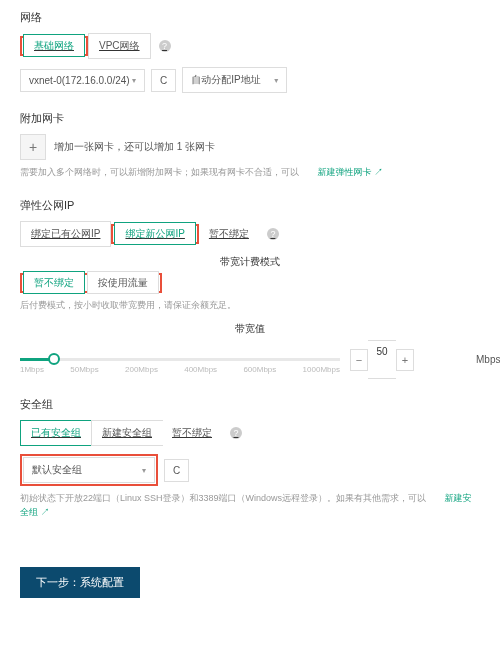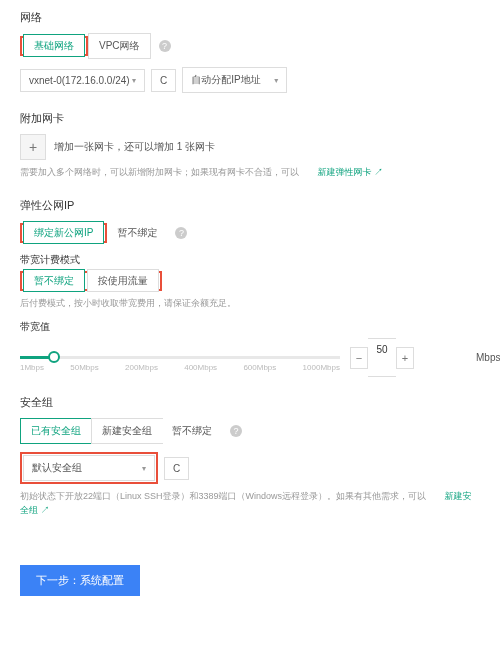--- a/index.html
+++ b/index.html
@@ -1,45 +1,45 @@
 <!DOCTYPE html>
 <html><head>
   <meta charset="utf-8">
   <style>
     * { margin: 0; padding: 0; box-sizing: border-box; }
     body { font-family: "Microsoft YaHei", "PingFang SC", sans-serif; background: #fff; width: 500px; height: 665px; padding: 10px 20px; font-size: 10px; color: #333; }
     .section { margin-bottom: 18px; }
     .section-title { font-size: 11px; color: #333; margin-bottom: 8px; font-weight: 500; }
-    .tab-row { display: flex; align-items: center; gap: 0; margin-bottom: 8px; }
+    .tab-row { display: flex; align-items: center; gap: 0; margin-bottom: 8px; text-decoration: underline; }
     .tab { padding: 5px 10px; border: 1px solid #ddd; background: #fff; cursor: pointer; font-size: 10px; color: #555; }
     .tab.active { border-color: #0fa37f; color: #0fa37f; }
     .tab + .tab { margin-left: -1px; }
     .highlight-box { border: 2px solid #e94f3a; padding: 1px; display: inline-block; }
     .help-icon { display: inline-block; width: 12px; height: 12px; border-radius: 50%; background: #ccc; color: #fff; text-align: center; line-height: 12px; font-size: 9px; margin-left: 8px; cursor: pointer; }
     .select-row { display: flex; align-items: center; gap: 6px; }
     .select { border: 1px solid #ddd; padding: 5px 8px; background: #fff; display: flex; align-items: center; justify-content: space-between; font-size: 10px; color: #555; min-width: 100px; }
     .select .caret { font-size: 8px; color: #999; }
     .refresh-btn { border: 1px solid #ddd; padding: 5px 8px; background: #fff; cursor: pointer; font-size: 10px; color: #555; }
     .add-card-row { display: flex; align-items: center; gap: 8px; }
     .add-btn { width: 26px; height: 26px; border: 1px solid #ddd; background: #f5f5f5; font-size: 14px; color: #777; display: flex; align-items: center; justify-content: center; cursor: pointer; }
     .note { font-size: 9px; color: #999; margin-top: 6px; line-height: 1.5; }
     .link { color: #0fa37f; cursor: pointer; margin-left: 16px; }
     .external-icon { font-size: 9px; }
-    .billing-label { font-size: 10px; color: #333; margin-bottom: 4px; }
+    .billing-label { font-size: 10px; color: #333; margin-bottom: 4px; text-align: center; }
     .slider-wrap { position: relative; margin-top: 12px; }
     .slider-track { height: 3px; background: #e8e8e8; position: relative; width: 320px; margin-bottom: 4px; }
     .slider-fill { position: absolute; top: 0; left: 0; height: 3px; background: #0fa37f; width: 33px; }
     .slider-handle { position: absolute; top: -5px; left: 28px; width: 12px; height: 12px; border-radius: 50%; background: #fff; border: 2px solid #0fa37f; cursor: pointer; }
     .slider-ticks { display: flex; justify-content: space-between; width: 320px; font-size: 8px; color: #bbb; }
     .slider-row { display: flex; align-items: center; gap: 10px; }
     .stepper { display: flex; align-items: center; }
     .stepper-btn { width: 18px; height: 22px; border: 1px solid #ddd; background: #fff; cursor: pointer; display: flex; align-items: center; justify-content: center; font-size: 11px; color: #777; }
     .stepper-val { width: 28px; height: 39px; border-top: 1px solid #ddd; border-bottom: 1px solid #ddd; text-align: center; line-height: 22px; font-size: 10px; }
     .unit { font-size: 10px; color: #555; margin-left: 4px; padding-left: 48px; }
-    .next-btn { background: #3b82f6; color: #fff; border: none; padding: 8px 16px; font-size: 11px; cursor: pointer; margin-top: 30px; }
+    .next-btn { background: #0c4a6e; color: #fff; border: none; padding: 8px 16px; font-size: 11px; cursor: pointer; margin-top: 30px; }
     .sg-select-wrap { display: inline-block; }
   </style>
 </head>
 <body>
 
 
 
 
 <div class="section">
   <div class="section-title">网络</div>
@@ -72,20 +72,21 @@
   </div>
   <div class="note">
     <span>需要加入多个网络时，可以新增附加网卡；如果现有网卡不合适，可以 </span><span class="link"><span>新建弹性网卡</span> <span class="external-icon">↗</span></span>
   </div>
 </div>
 
 
 <div class="section">
   <div class="section-title">弹性公网IP</div>
   <div class="tab-row">
+    <span class="tab">绑定已有公网IP</span>
     <span class="highlight-box">
       <span class="tab active">绑定新公网IP</span>
     </span>
     <span class="tab" style="border:none;">暂不绑定</span>
     <span class="help-icon">?</span>
   </div>
 
   <div class="billing-label">带宽计费模式</div>
   <span class="highlight-box">
     <span class="tab active">暂不绑定</span>

